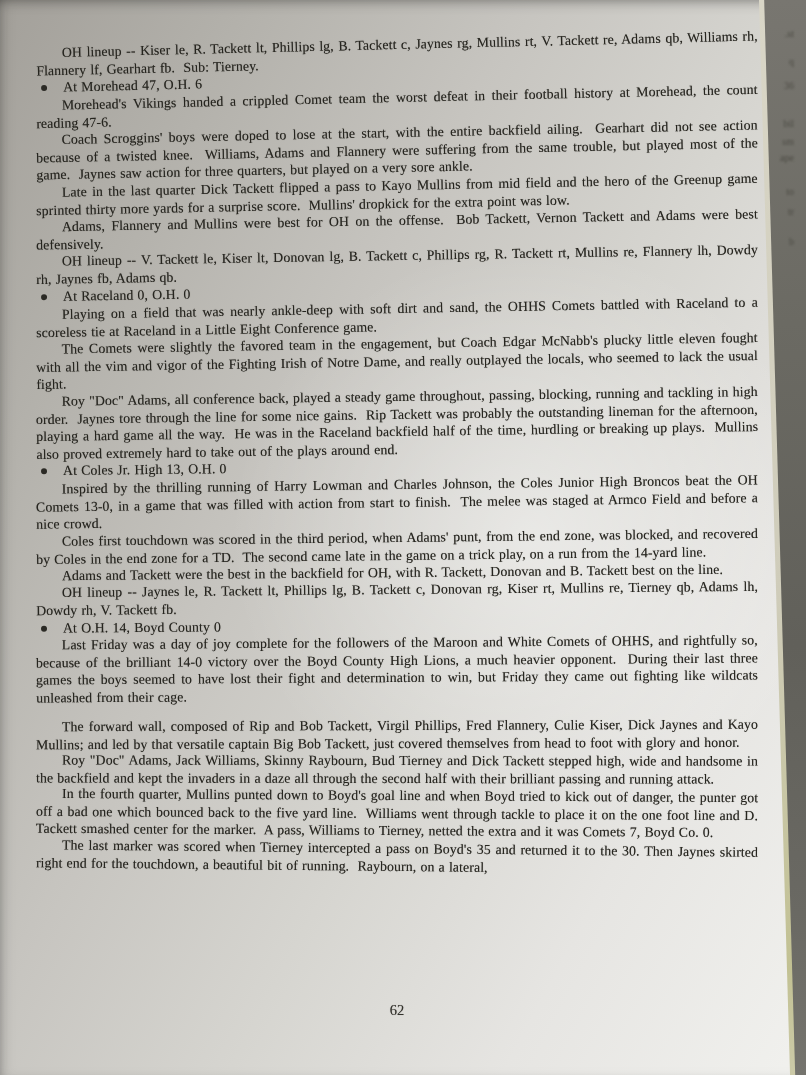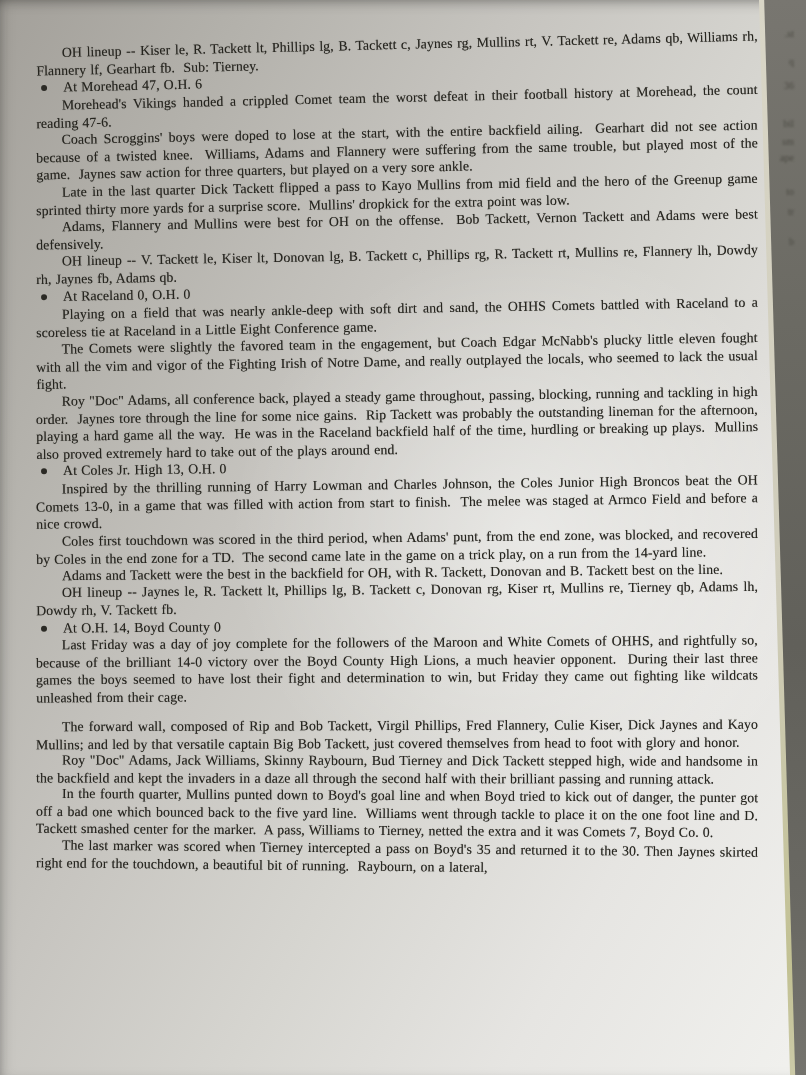--- a/index.html
+++ b/index.html
@@ -78,20 +78,21 @@
         <span class="dot"></span>
         <span class="bullet-text">At O.H. 14, Boyd County 0</span>
       </div>
       <p class="para" style="transform: rotate(-0.4deg);">Last Friday was a day of joy complete for the followers of the Maroon and White Comets of OHHS, and rightfully so, because of the brilliant 14-0 victory over the Boyd County High Lions, a much heavier opponent.&nbsp; During their last three games the boys seemed to have lost their fight and determination to win, but Friday they came out fighting like wildcats unleashed from their cage.</p>
       <div class="gap" style="transform: rotate(0deg);"></div>
       <p class="para" style="transform: rotate(-0.2deg);">The forward wall, composed of Rip and Bob Tackett, Virgil Phillips, Fred Flannery, Culie Kiser, Dick Jaynes and Kayo Mullins; and led by that versatile captain Big Bob Tackett, just covered themselves from head to foot with glory and honor.</p>
       <p class="para" style="transform: rotate(0.1deg);">Roy "Doc" Adams, Jack Williams, Skinny Raybourn, Bud Tierney and Dick Tackett stepped high, wide and handsome in the backfield and kept the invaders in a daze all through the second half with their brilliant passing and running attack.</p>
       <p class="para" style="transform: rotate(0.35deg);">In the fourth quarter, Mullins punted down to Boyd's goal line and when Boyd tried to kick out of danger, the punter got off a bad one which bounced back to the five yard line.&nbsp; Williams went through tackle to place it on the one foot line and D. Tackett smashed center for the marker.&nbsp; A pass, Williams to Tierney, netted the extra and it was Comets 7, Boyd Co. 0.</p>
       <p class="para" style="transform: rotate(0.6deg);">The last marker was scored when Tierney intercepted a pass on Boyd's 35 and returned it to the 30. Then Jaynes skirted right end for the touchdown, a beautiful bit of running.&nbsp; Raybourn, on a lateral,</p>
     </div>
+  <div class="page-num">62</div>
   <div class="edge-light"></div>
   <div class="edge-dark"></div>
 <span class="frag" style="top: 28px;">.st</span>
     <span class="frag" style="top: 56px;">q</span>
     <span class="frag" style="top: 80px;">36</span>
     <span class="frag" style="top: 118px;">bil</span>
     <span class="frag" style="top: 136px;">sm</span>
     <span class="frag" style="top: 152px;">ape</span>
     <span class="frag" style="top: 186px;">to</span>
     <span class="frag" style="top: 206px;">tr</span>

